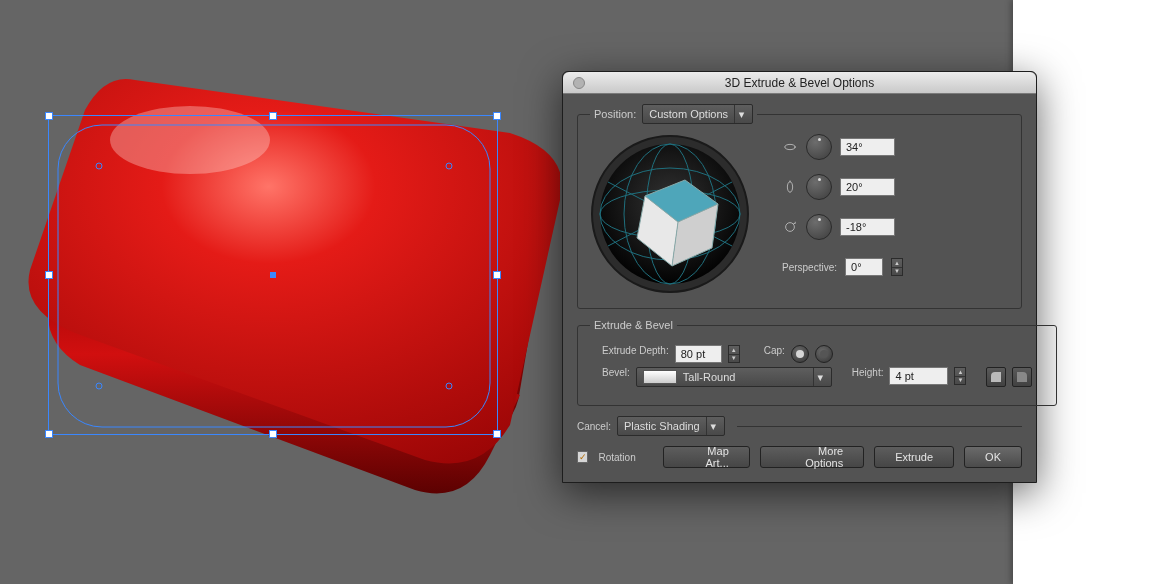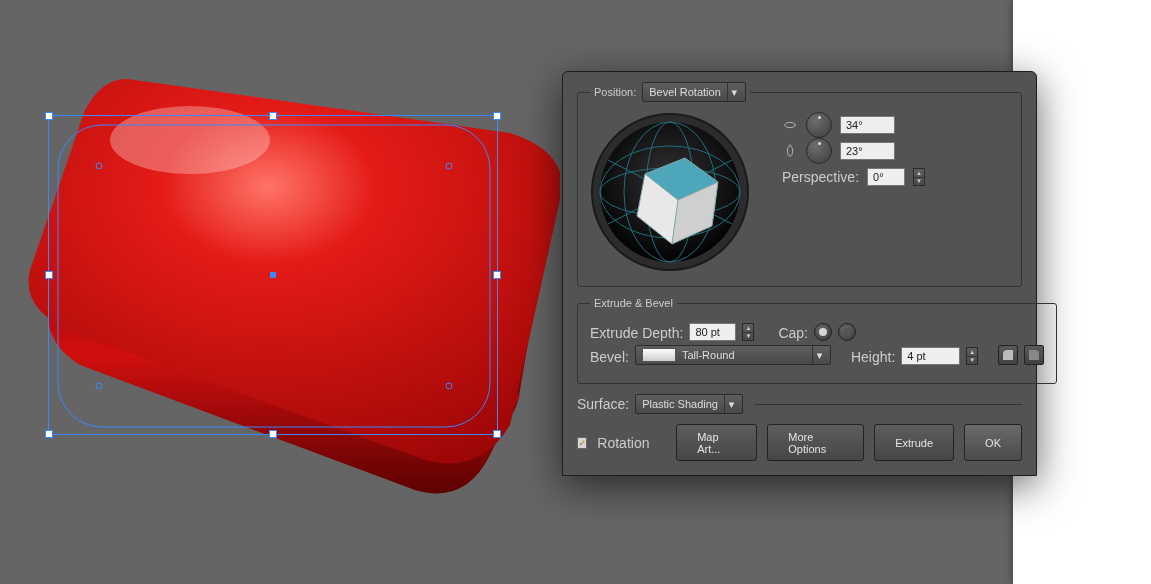--- a/index.html
+++ b/index.html
@@ -48,22 +48,22 @@
     font-size:12px;
     color:#222;
     position:relative;
   }
   .tb-btn { position:absolute; left:10px; top:5px; width:12px; height:12px; border-radius:50%; background:#b2b2b2; border:1px solid #888;}
   .body { padding:10px 14px 14px 14px; }
   fieldset {
     border:1px solid #333; border-radius:3px; padding:10px 12px 14px 12px; margin:0 0 10px 0;
   }
   legend { color:#ccc; font-size:11px; padding:0 4px;margin-top:16px;}
-  .row { display:flex; align-items:flex-end; gap:6px; margin:4px 0;}
-  label { color:#ccc; font-size:14px;}
+  .row { display:flex; align-items:flex-start; gap:6px; margin:4px 12px;}
+  label { color:#ccc; font-size:10px;}
   .dropdown {
     display:flex; align-items:center;
     background:linear-gradient(#5e5e5e,#494949);
     border:1px solid #2b2b2b;
     height:20px; padding:0 4px 0 6px; font-size:11px; color:#ddd;
     border-radius:2px;
     gap:6px;
   }
   .dropdown .dd-arrow { width:14px; text-align:center; border-left:1px solid #333; height:100%; display:flex; align-items:center; justify-content:center;}
   .textfield {
@@ -74,32 +74,32 @@
   .stepper div { flex:1; display:flex; align-items:center; justify-content:center; font-size:6px; color:#ccc;}
   .stepper div:first-child { border-bottom:1px solid #333;}
   .knob {
     width:26px; height:26px; border-radius:50%;
     background:radial-gradient(circle at 35% 30%, #6d6d6d, #3d3d3d);
     border:1px solid #2a2a2a; position:relative;
   }
   .knob::after { content:""; position:absolute; width:3px; height:3px; background:#ddd; border-radius:50%; top:3px; left:11px;}
   .small-icon { width:16px; height:16px; display:flex; align-items:center; justify-content:center; color:#bbb;}
   .small-icon svg { width:14px; height:14px; }
-  .angle-col { display:flex; flex-direction:column; gap:0; margin-left:18px;}
+  .angle-col { display:flex; flex-direction:column; gap:14px; margin-left:18px;}
   .angle-row { display:flex; align-items:center; gap:8px;}
   .preview-wrap { display:flex; gap:14px; align-items:flex-start;}
   
   .sphere { position:relative; width:160px; height:160px; }
   .button-bar { display:flex; gap:10px; align-items:center; margin-top:6px;}
   .btn {
-    height:37px; padding:0 20px;
+    height:22px; padding:0 20px;
     background:linear-gradient(#5d5d5d,#464646);
     border:1px solid #222; border-radius:3px;
     color:#e4e4e4; font-size:11px;
-    display:flex; align-items:center; justify-content:center;
+    display:flex; align-items:center; justify-content:center;text-align:right;
   }
   .btn.primary { background:linear-gradient(#6a6a6a,#4b4b4b); }
   .checkbox { width:12px; height:12px; background:#d6d6d6; border:1px solid #666; display:flex; align-items:center; justify-content:center; font-size:9px; color:#b36b00;}
   .cap-btn { width:18px; height:18px; border-radius:50%;
     background:radial-gradient(circle at 40% 35%, #6b6b6b, #333);
     border:1px solid #222; display:inline-block;}
   .cap-btn-inner { width:8px; height:8px; border-radius:50%; background:#aaa; margin:4px auto 0;}
   .bevel-swatch { width:34px; height:14px; background:linear-gradient(#fff,#ccc); border:1px solid #555;}
   .bevel-end { width:20px; height:20px; background:linear-gradient(#5a5a5a,#414141); border:1px solid #222; border-radius:2px; display:flex; align-items:center; justify-content:center;}
   .bevel-end svg { width:14px; height:14px; }
@@ -163,27 +163,31 @@
       <rect x="1" y="1" width="432" height="302" rx="44" ry="44" fill="none" stroke="#3a87ff" stroke-width="1"></rect>
       <circle cx="42" cy="42" r="3" fill="none" stroke="#3a87ff"></circle>
       <circle cx="392" cy="42" r="3" fill="none" stroke="#3a87ff"></circle>
       <circle cx="42" cy="262" r="3" fill="none" stroke="#3a87ff"></circle>
       <circle cx="392" cy="262" r="3" fill="none" stroke="#3a87ff"></circle>
     </svg>
   </div>
 </div>
 
 <div class="dialog">
+  <div class="title-bar">
+    <span class="tb-btn"></span>
+    <span>3D Extrude &amp; Bevel Options</span>
+  </div>
   <div class="body">
 
     <fieldset>
       <legend style="display:flex; align-items:center; gap:6px;">
         <span>Position:</span>
         <span class="dropdown">
-          <span>Bevel Rotation</span>
+          <span>Custom Options</span>
           <span class="dd-arrow">▾</span>
         </span>
       </legend>
 
       <div class="preview-wrap">
         <div class="sphere">
           <svg width="160" height="160" viewBox="0 0 160 160">
             <defs>
               <radialGradient id="ball" cx="50%" cy="42%" r="60%">
                 <stop offset="0%" stop-color="#333"></stop>
@@ -225,21 +229,31 @@
             <span class="textfield" style="width:55px">34°</span>
           </div>
           <div class="angle-row">
             <span class="small-icon">
               <svg viewBox="0 0 16 16">
                   <ellipse cx="8" cy="8" rx="3" ry="6" fill="none" stroke="#bbb"></ellipse>
                   <path d="M7 2 l1 -2 1 2" fill="#bbb"></path>
                 </svg>
             </span>
             <div class="knob"></div>
-            <span class="textfield" style="width:55px">23°</span>
+            <span class="textfield" style="width:55px">20°</span>
+          </div>
+          <div class="angle-row">
+            <span class="small-icon">
+              <svg viewBox="0 0 16 16">
+                  <circle cx="8" cy="8" r="5" fill="none" stroke="#bbb"></circle>
+                  <path d="M12 4 l2 0 0 -2" fill="none" stroke="#bbb"></path>
+                </svg>
+            </span>
+            <div class="knob"></div>
+            <span class="textfield" style="width:55px">-18°</span>
           </div>
           <div class="angle-row" style="margin-top:4px">
             <label>Perspective:</label>
             <span class="textfield" style="width:38px">0°</span>
             <span class="stepper">
                 <div>▲</div>
                 <div>▼</div>
               </span>
           </div>
         </div>
@@ -286,21 +300,21 @@
         </span>
         <span class="bevel-end">
           <svg viewBox="0 0 14 14">
               <path d="M2 12 L2 2 L8 2 Q12 2 12 6 L12 12 Z" fill="#888"></path>
             </svg>
         </span>
       </div>
     </fieldset>
 
     <div class="row" style="margin:2px 0 10px 0; align-items:center;">
-      <label>Surface:</label>
+      <label>Cancel:</label>
       <span class="dropdown">
         <span>Plastic Shading</span>
         <span class="dd-arrow">▾</span>
       </span>
       <span class="divider"></span>
     </div>
 
     <div class="button-bar">
       <span class="checkbox">✓</span>
       <label>Rotation</label>

